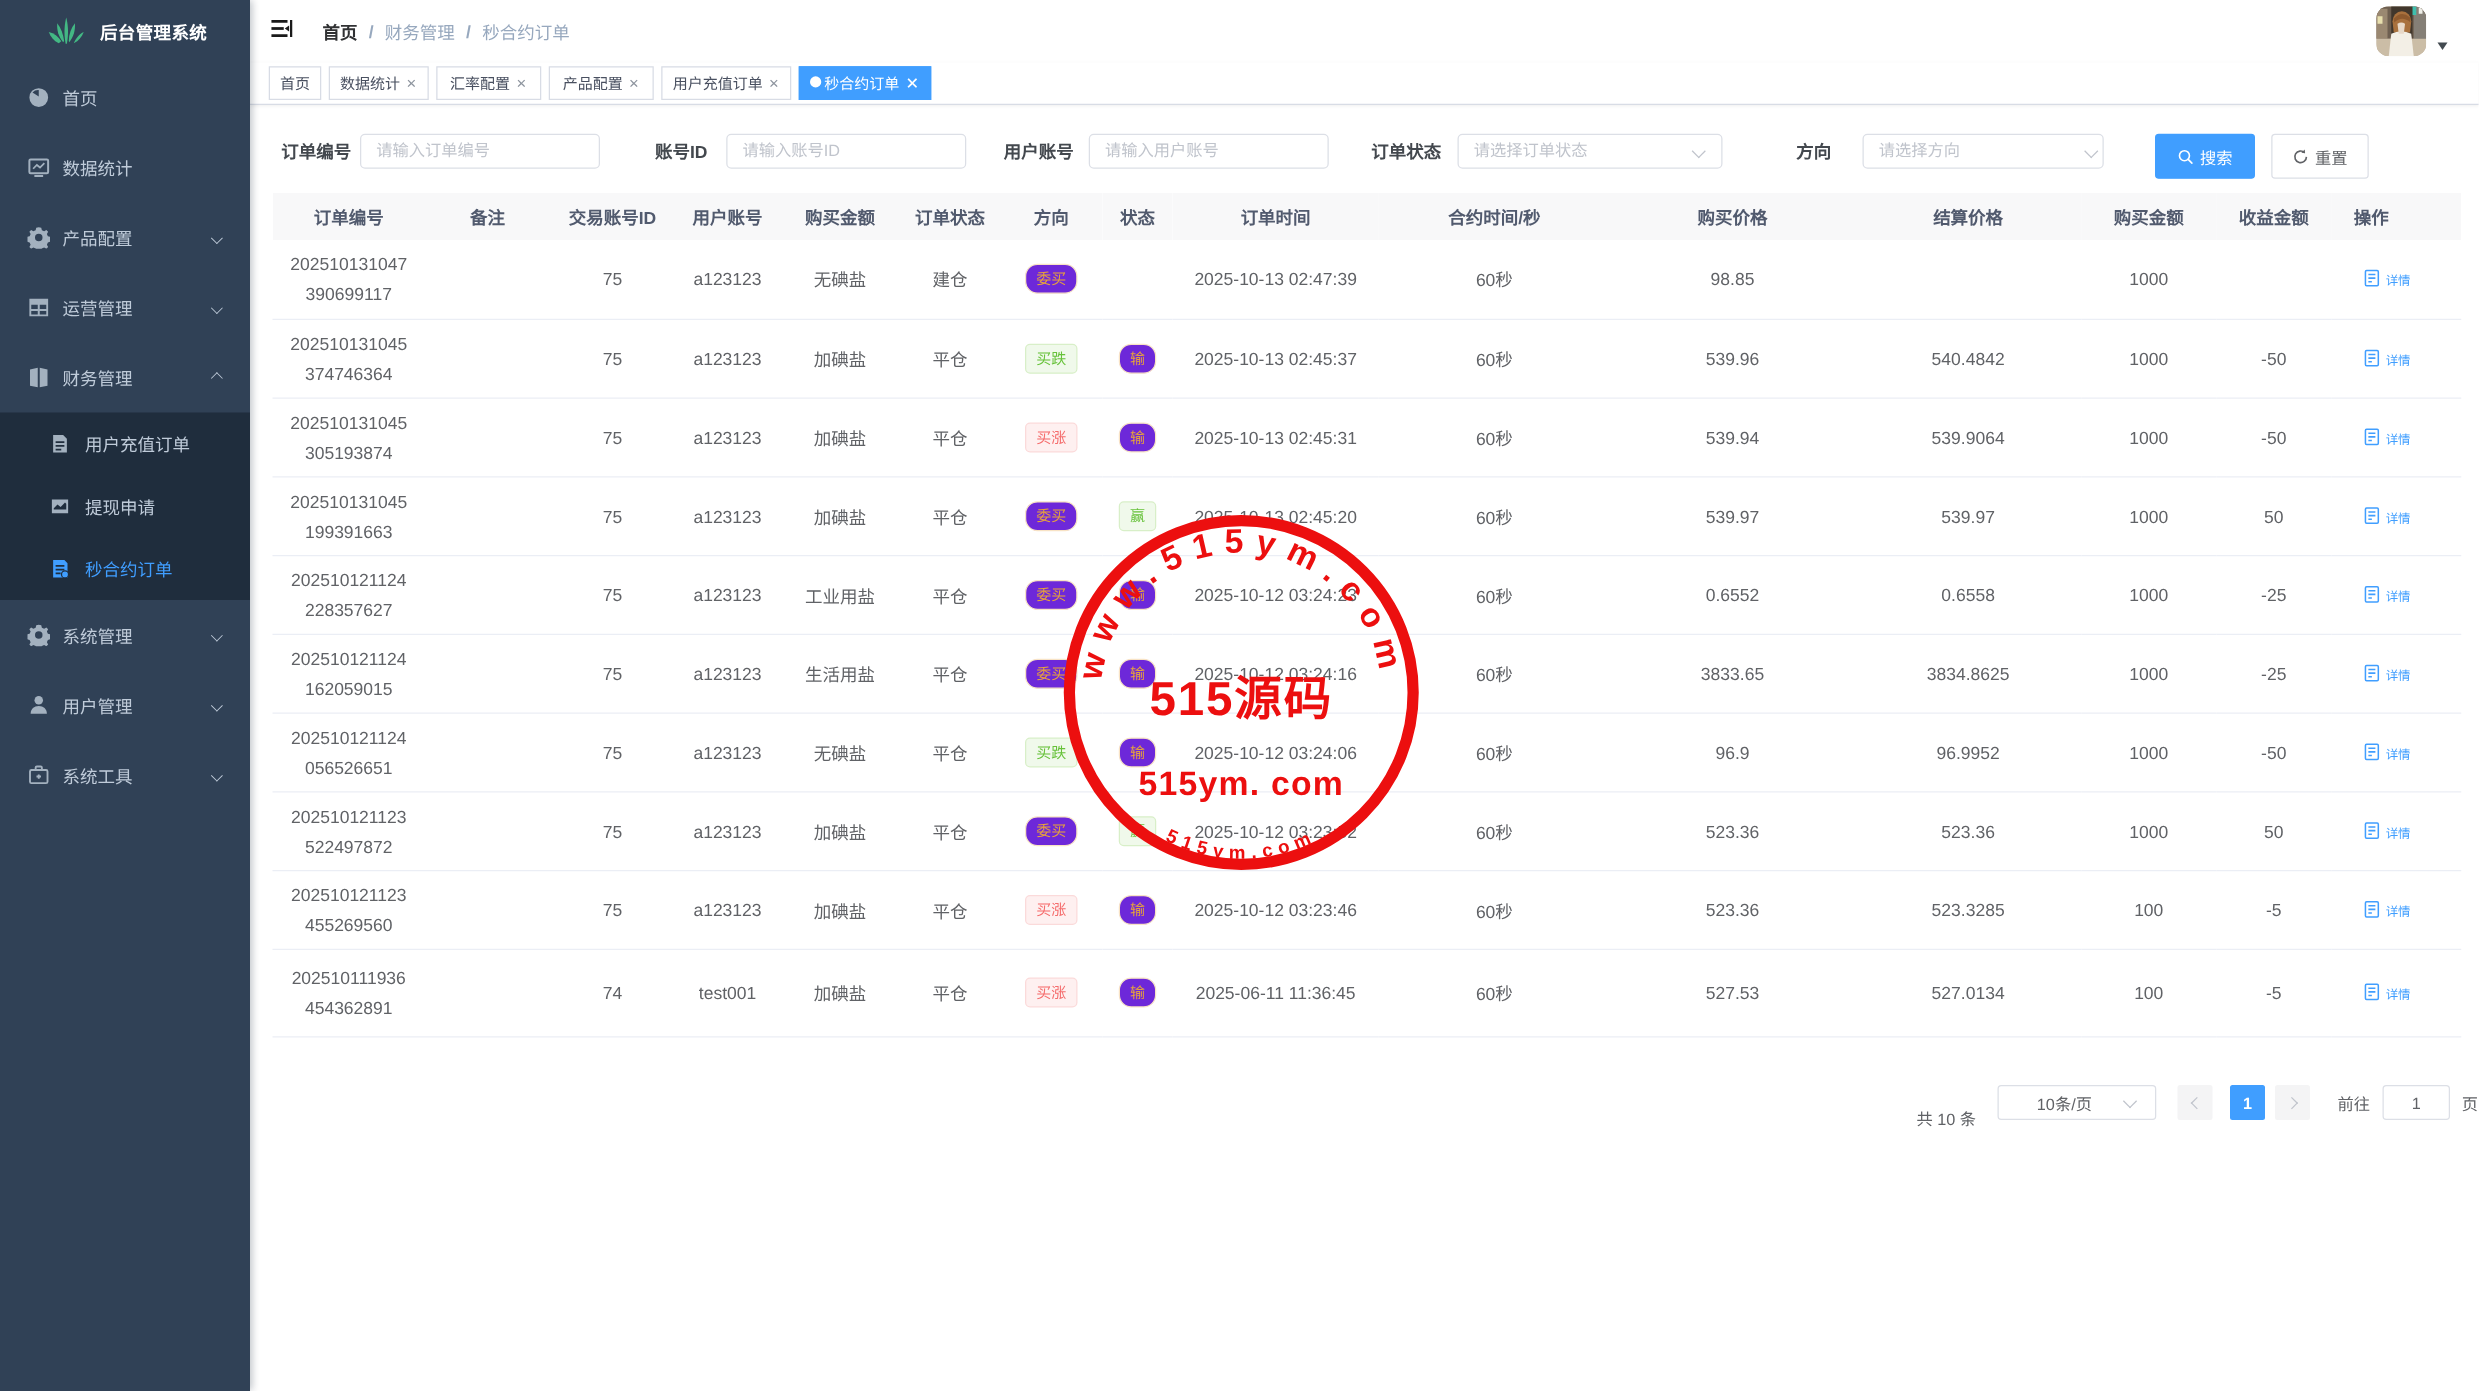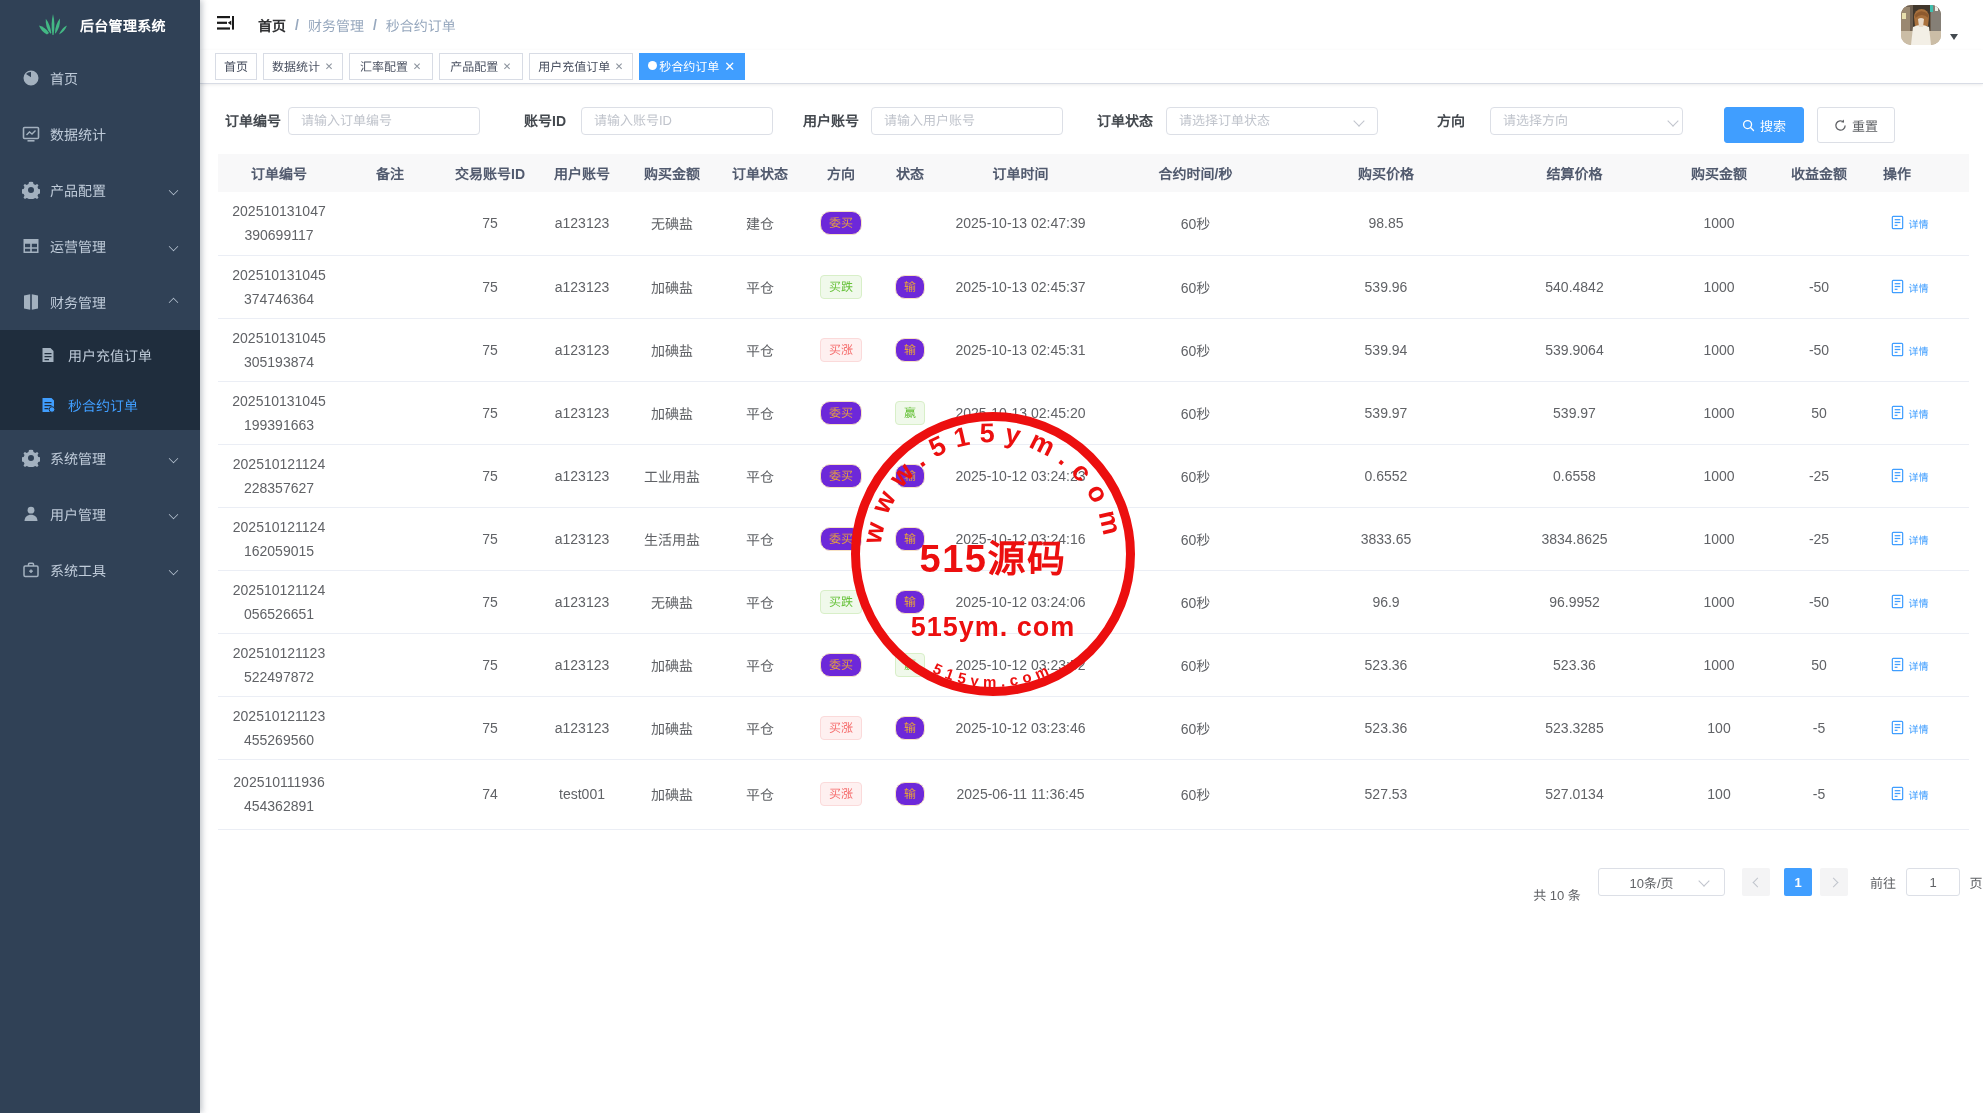--- a/index.html
+++ b/index.html
@@ -122,20 +122,26 @@
             </svg></span>
           <span class="mi-text">财务管理</span>
           <span class="mi-arrow arrow-up"></span>
         </div>
       <div class="submenu">
         <div class="sub-item">
             <span class="mi-icon"><svg width="16" height="16" viewBox="0 0 16 16">
                 <path fill="#a3b1bf" d="M2.5 1 h8 l3 3 v11 h-11 Z M4.5 6 h7 v1.3 h-7 Z M4.5 9 h7 v1.3 h-7 Z M4.5 12 h4.5 v1.3 h-4.5 Z" fill-rule="evenodd"></path>
               </svg></span>
             <span class="mi-text">用户充值订单</span>
+          </div>
+        <div class="sub-item">
+            <span class="mi-icon"><svg width="16" height="16" viewBox="0 0 16 16">
+                <path fill="#a3b1bf" d="M1.5 2.5 h13 v11 h-13 Z M3 9.5 l3-3 2.5 2 3.5-3.5 1 1 v4.5 H3 Z" fill-rule="evenodd"></path>
+              </svg></span>
+            <span class="mi-text">提现申请</span>
           </div>
         <div class="sub-item active">
             <span class="mi-icon"><svg width="16" height="16" viewBox="0 0 16 16">
                 <path fill="#409eff" d="M2.5 1 h9 l2.5 2.5 v11.5 h-11.5 Z M4.5 5 h7 v1.3 h-7 Z M4.5 8 h7 v1.3 h-7 Z M4.5 11 h4 v1.3 h-4 Z" fill-rule="evenodd"></path>
                 <circle cx="12" cy="12.5" r="2.8" fill="#409eff" stroke="#1f2d3d" stroke-width="1"></circle>
               </svg></span>
             <span class="mi-text">秒合约订单</span>
           </div>
       </div>
       <div class="menu-item">

